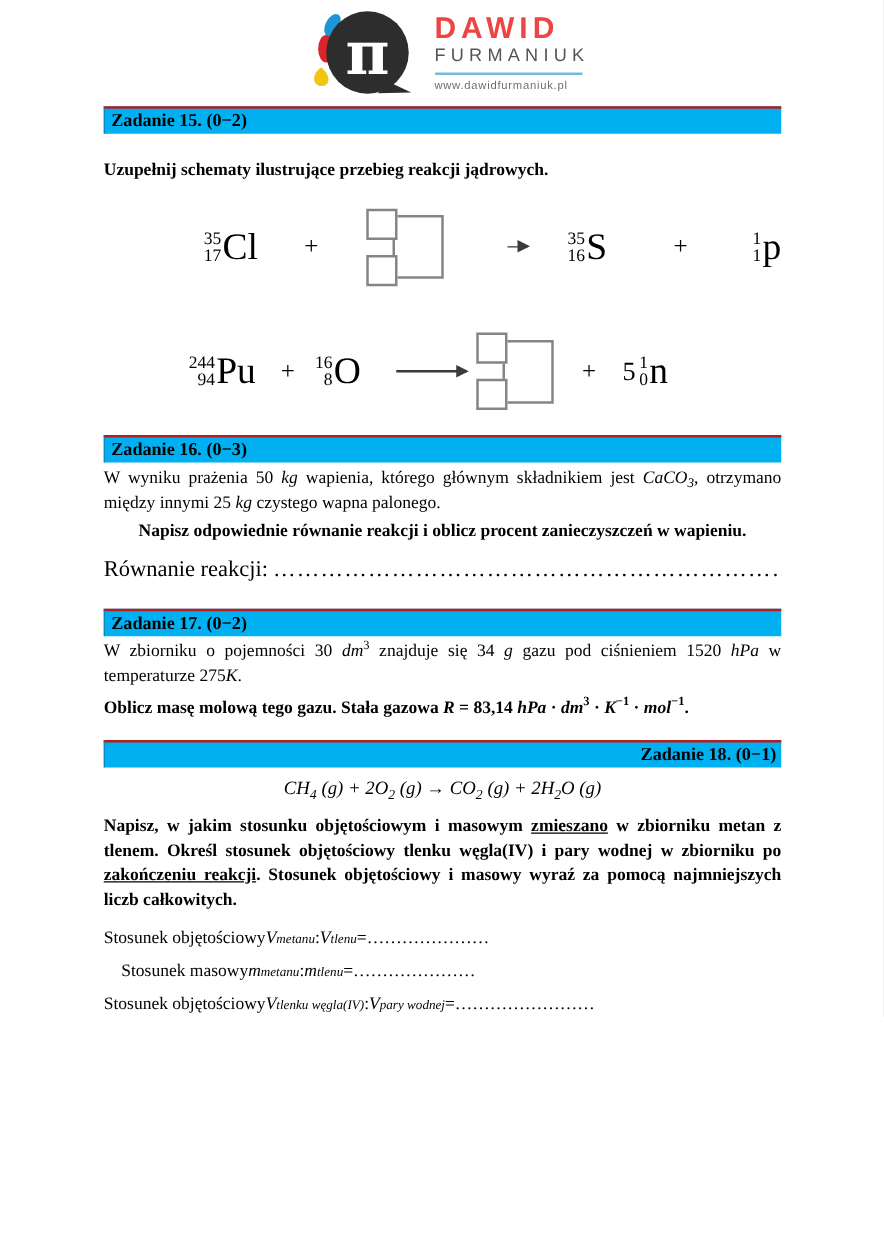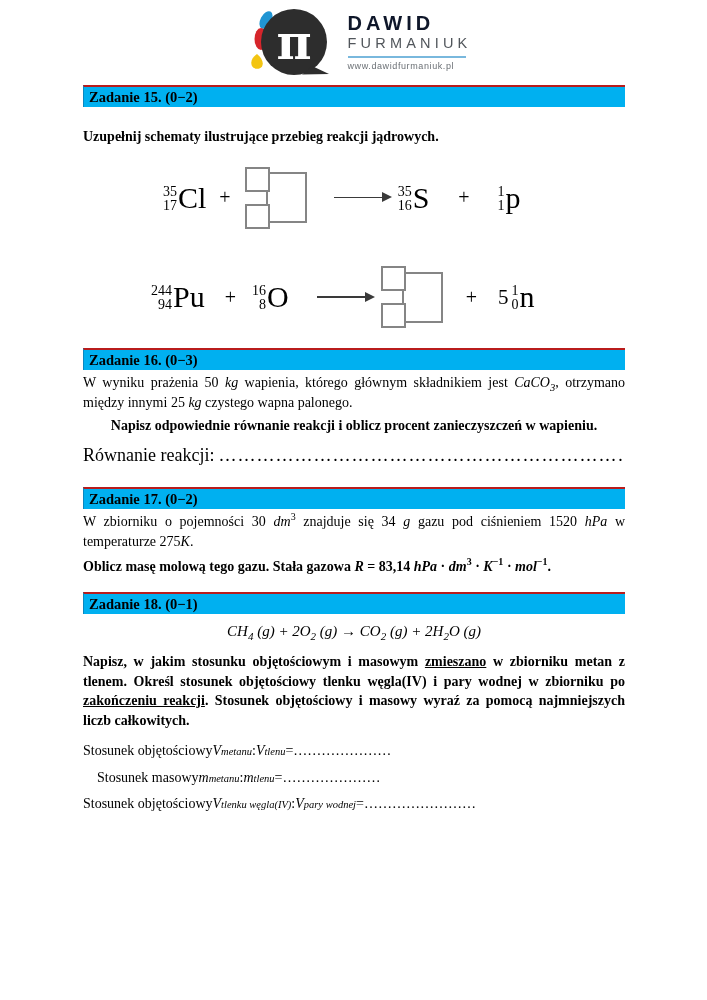--- a/index.html
+++ b/index.html
@@ -3,38 +3,38 @@
 <meta charset="utf-8">
 <style>
   html,body{margin:0;padding:0;background:#e8e8e8;}
   .page{
     width:707px;height:1000px;background:#ffffff;margin:0 auto;
     font-family:"Liberation Serif",serif;color:#000;overflow:hidden;position:relative;
   }
   
   .logo-row{display:flex;justify-content:center;align-items:center;padding-top:6px;height:72px;gap:12px;}
   .logo-text{display:flex;flex-direction:column;}
-  .logo-name{font-family:"Liberation Sans",sans-serif;font-weight:bold;font-size:20px;letter-spacing:4px;color:#0f172a;line-height:1;}
+  .logo-name{font-family:"Liberation Sans",sans-serif;font-weight:bold;font-size:24px;letter-spacing:4px;color:#ef4444;line-height:1;}
   .logo-surname{font-family:"Liberation Sans",sans-serif;font-size:14.5px;letter-spacing:4.2px;color:#51565b;margin-top:3px;line-height:1;}
   .logo-divider{height:2px;background:#79b8dd;margin:5px 0 3px;width:118px;}
   .logo-site{font-family:"Liberation Sans",sans-serif;font-size:9px;color:#6b7075;letter-spacing:0.6px;}
   
   .content{padding:0 82px 0 83px;}
   .task-header{
     background:#00b0f0;font-weight:bold;font-size:14.5px;line-height:16px;
     padding:2px 4px 2px 5px;border-top:2px solid #b91c1c;border-left:1px solid #0b87bf;
   }
   .bold{font-weight:bold;}
   .para{font-size:14px;line-height:19.5px;text-align:justify;}
   .mvar{font-style:italic;}
   sup.s{font-size:10px;line-height:0;}
   sub.s{font-size:10.5px;line-height:0;font-style:italic;}
   
   .reaction{display:flex;align-items:center;}
-  #r1{margin-top:10px;height:85px;padding-left:80px;}
+  #r1{margin-top:10px;height:85px;padding-left:80px;gap:24px;}
   #r2{margin-top:23px;height:68px;padding-left:68px;}
   .nuclide{display:inline-flex;align-items:center;}
   .pre{display:inline-flex;flex-direction:column;align-items:flex-end;font-size:14px;line-height:14px;margin-right:1px;transform:translateY(1px);}
   .sym{font-size:30px;line-height:30px;}
   .coeff{font-size:21px;margin-right:3px;}
   .plus{font-size:20px;}
   .rx-arrow{position:relative;width:56px;height:1.5px;background:#3a3a3a;}
   .rx-arrow::after{content:"";position:absolute;right:-2px;top:-4.5px;border-left:10px solid #3a3a3a;border-top:5px solid transparent;border-bottom:5px solid transparent;}
   .box-group{display:inline-flex;align-items:center;}
   .sb-col{display:inline-flex;flex-direction:column;gap:12px;position:relative;z-index:1;margin-right:-4px;}
@@ -49,21 +49,21 @@
   .u{text-decoration:underline;}
   
   #z15{margin-top:7px;}
   #t15-instr{margin-top:22px;font-size:14px;}
   #z16{margin-top:17px;}
   #t16-p{margin-top:3px;}
   #t16-bold{margin-top:6px;font-size:14px;text-align:center;}
   #z17{margin-top:21px;}
   #t17-p{margin-top:3px;}
   #t17-bold{margin-top:8px;font-size:14px;text-align:left;}
-  #z18{margin-top:17px;}
+  #z18{margin-top:17px;text-align:right;}
   #t18-p{margin-top:3px;}
   #t18-bold{margin-top:10px;}
   #ratio1{margin-top:10px;}
   #ratio2{margin-top:6px;margin-left:14px;}
   #ratio3{margin-top:5px;}
 </style>
 </head>
 <body>
 
 <div class="page">

